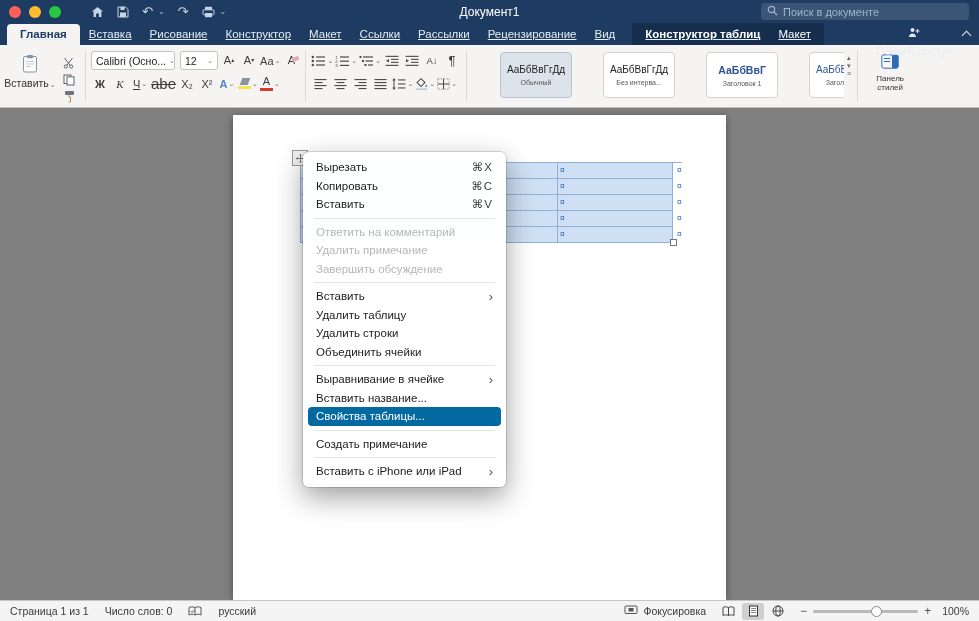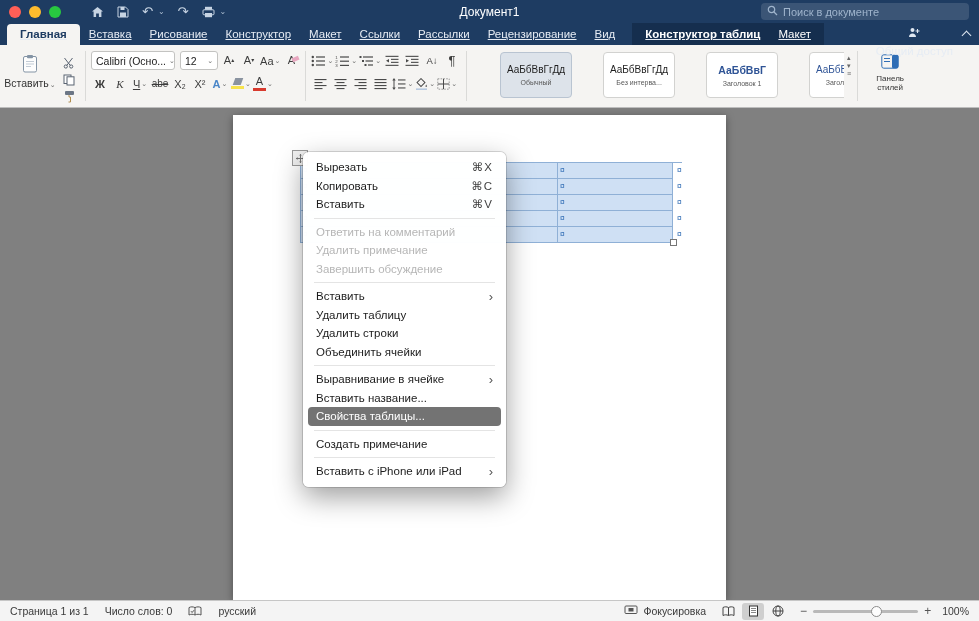--- a/index.html
+++ b/index.html
@@ -38,21 +38,21 @@
   .side-col{display:flex;flex-direction:column;justify-content:space-between;height:56px;padding:3px 2px 2px 6px;}
   .sbtn{min-width:18px;height:19px;display:flex;align-items:center;justify-content:center;color:#3c3c3c;border-radius:3px;position:relative;}
   .carat{font-size:7px;color:#6b6b6b;margin-left:1px;}
   .combo{height:19px;background:#fff;border:1px solid #c3c3c1;border-radius:3px;display:flex;align-items:center;padding:0 4px;font-size:10.5px;color:#222;white-space:nowrap;overflow:hidden;}
   .combo .carat{margin-left:auto;padding-left:3px;}
   .fname{width:84px;}
   .fsize{width:38px;margin-left:3px;}
   .b-bold{font-weight:bold;}
   .b-italic{font-style:italic;font-family:"Liberation Serif","DejaVu Serif",serif;}
   .b-under{text-decoration:underline;}
-  .b-strike{text-decoration:line-through;font-size:10px;}
+  .b-strike{text-decoration:line-through;font-size:15px;}
   .af{display:flex;align-items:flex-start;}
   .af .af-ar{font-size:6px;margin-top:1px;color:#3c3c3c;}
   .fx{color:#4a86c8;font-weight:bold;}
   .cf{position:relative;}
   .cf::after{content:"";position:absolute;right:-4px;top:2px;width:7px;height:4px;background:#e8a7c0;transform:rotate(-24deg);}
   .stack{display:flex;flex-direction:column;align-items:center;line-height:1;}
   .bar{display:block;width:13px;height:3px;margin-top:1px;}
   .bar.yellow{background:#f7e34d;}
   .bar.red{background:#d83a2e;}
   .pen{display:block;width:8px;height:7px;background:#8a93a0;transform:skewX(-20deg);}
@@ -81,21 +81,21 @@
   .rmk{font-size:8.5px;line-height:15px;color:#2f6cb4;margin-left:4px;}
   .resize-handle{position:absolute;left:437px;top:124px;width:7px;height:7px;background:#fff;border:1px solid #767676;z-index:1;}
   .mhandle{position:absolute;left:292px;top:42px;width:16px;height:16px;background:#f1f1f1;border:1px solid #9a9a9a;display:flex;align-items:center;justify-content:center;z-index:2;}
 
   
   .cmenu{position:absolute;left:303px;top:44px;width:203px;background:rgba(255,255,255,.98);border-radius:6px;box-shadow:0 10px 28px rgba(0,0,0,.38),0 0 0 1px rgba(0,0,0,.14);padding:6px 0;font-size:11.5px;color:#1c1c1c;z-index:10;}
   .mi{height:18.5px;display:flex;align-items:center;padding:0 13px;}
   .mi .sc{margin-left:auto;color:#3f3f3f;letter-spacing:1px;}
   .mi .sub{margin-left:auto;font-size:13px;color:#555;line-height:1;}
   .mi.dis{color:#b6b6b6;}
-  .mi.hl{background:#737373;color:#fff;margin:0 5px;padding:0 8px;border-radius:4px;}
+  .mi.hl{background:#0369a1;color:#fff;margin:0 5px;padding:0 8px;border-radius:4px;}
   .msep{height:1px;background:#e4e4e4;margin:4px 11px;}
 
   
   .statusbar{height:21px;background:#f4f4f4;border-top:1px solid #c6c6c6;display:flex;align-items:center;font-size:10.5px;color:#3a3a3a;padding:0 10px;gap:16px;}
   .sb-right{margin-left:auto;display:flex;align-items:center;gap:11px;}
   .sb-item{display:flex;align-items:center;gap:5px;}
   .viewbtns{display:flex;gap:3px;}
   .vbtn{width:22px;height:17px;display:flex;align-items:center;justify-content:center;border-radius:3px;}
   .vbtn.pressed{background:#cfcfcf;}
   .zoomrow{display:flex;align-items:center;gap:6px;}

